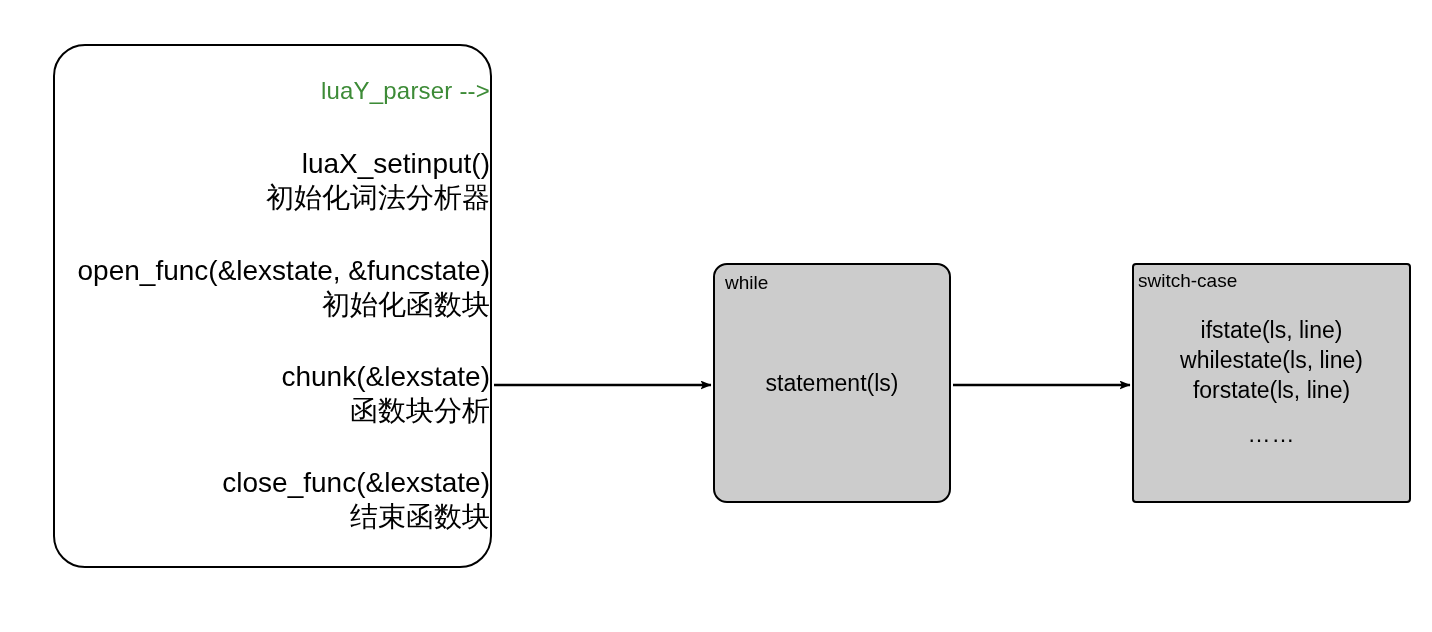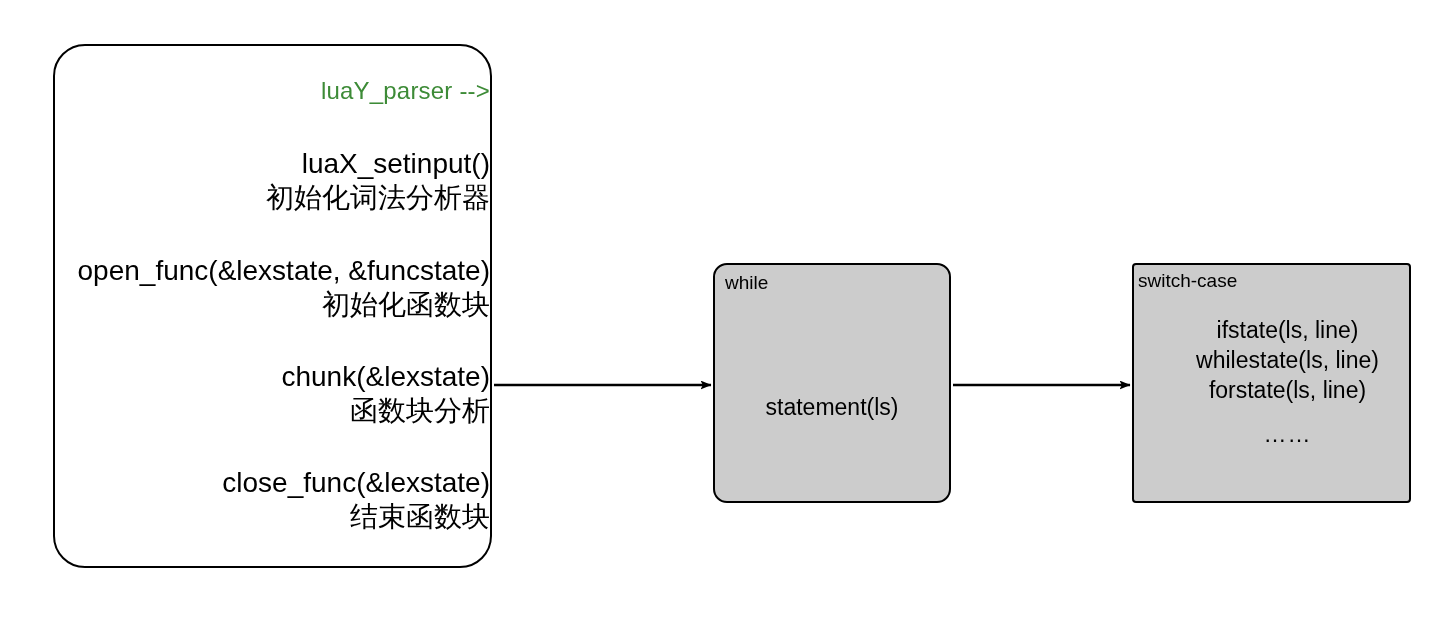--- a/index.html
+++ b/index.html
@@ -106,27 +106,26 @@
     position: absolute;
     left: 0;
     top: 0;
     width: 100%;
     height: 100%;
     display: flex;
     align-items: center;
     justify-content: center;
     font-size: 23px;
     white-space: nowrap;
-    margin-top: 24px;
   }
 
   
   .switch-body {
     position: absolute;
-    left: 16px;
+    left: 0;
     top: 0;
     width: 100%;
     height: 100%;
     display: flex;
     flex-direction: column;
     align-items: center;
     justify-content: center;
     font-size: 23px;
     line-height: 1.30;
     box-sizing: border-box;

